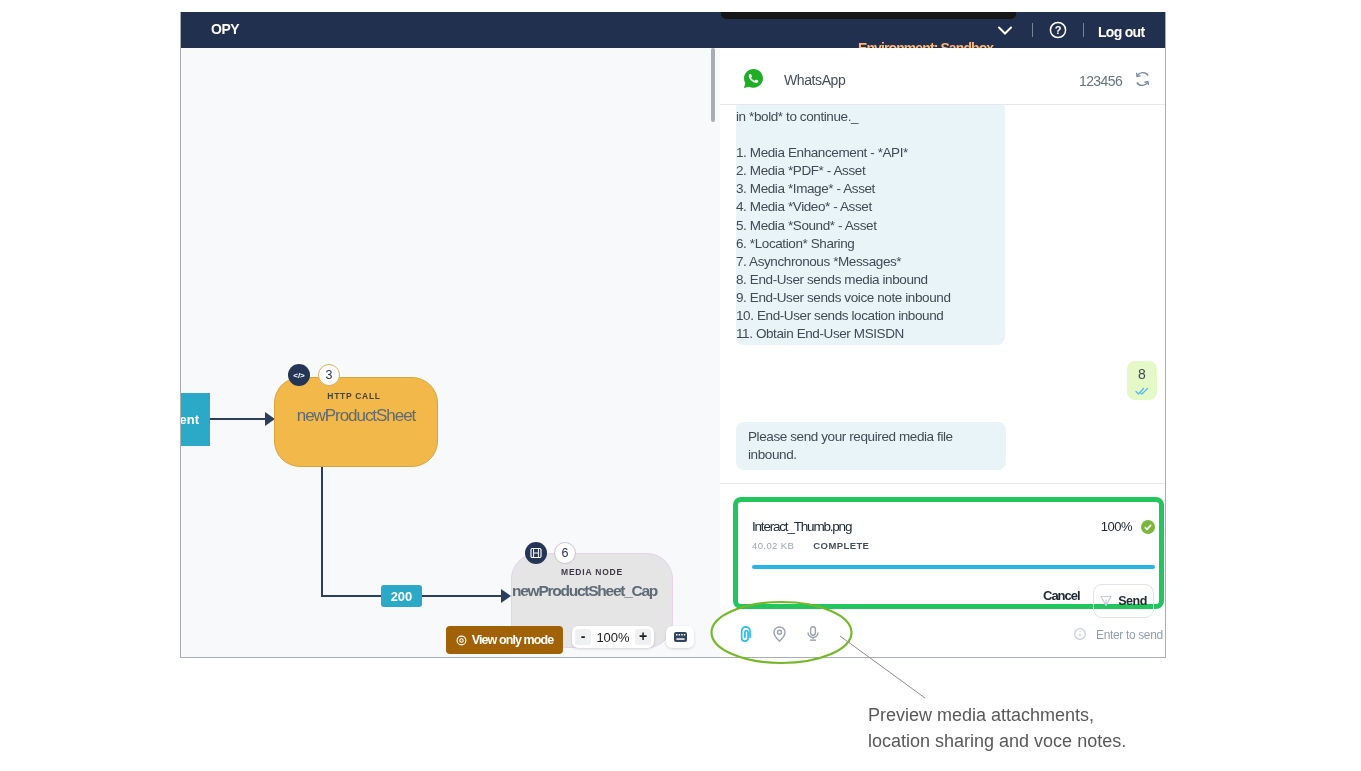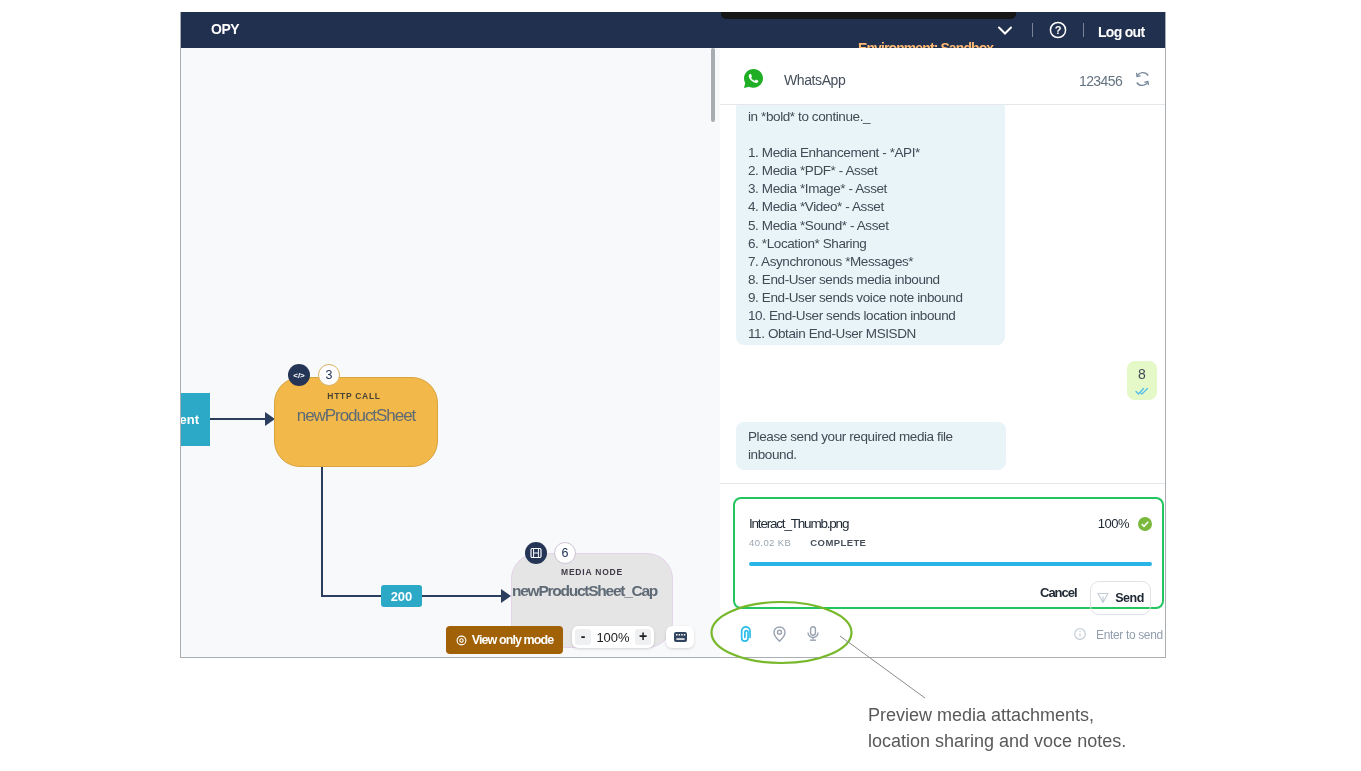--- a/index.html
+++ b/index.html
@@ -103,21 +103,21 @@
       <div class="abs" style="left:53px;top:24px;font-size:14px;letter-spacing:-0.4px;color:#454f5b;margin-left:11px;">WhatsApp</div>
       <div class="abs" style="left:359px;top:25px;font-size:14px;letter-spacing:-0.6px;color:#637381;">123456</div>
       <svg class="abs" style="left:414px;top:23px;" width="17" height="16" viewBox="0 0 17 16">
         <path d="M14.2 4.5 A6.3 6.3 0 0 0 3.1 5.5" fill="none" stroke="#7c8da0" stroke-width="1.4"></path>
         <path d="M3.1 5.5 L2.6 2.4 M3.1 5.5 L6.1 4.9" fill="none" stroke="#7c8da0" stroke-width="1.4" stroke-linecap="round"></path>
         <path d="M2.8 11.5 A6.3 6.3 0 0 0 13.9 10.5" fill="none" stroke="#7c8da0" stroke-width="1.4"></path>
         <path d="M13.9 10.5 L14.4 13.6 M13.9 10.5 L10.9 11.1" fill="none" stroke="#7c8da0" stroke-width="1.4" stroke-linecap="round"></path>
       </svg>
     </div>
 
-    <div class="abs" style="left:16px;top:57px;width:269px;height:240px;background:#e9f4f9;border-radius:2px 2px 8px 8px;padding:3px 12px;font-size:13.5px;letter-spacing:-0.4px;line-height:18.1px;color:#414a55;">
+    <div class="abs" style="left:16px;top:57px;width:269px;height:240px;background:#e9f4f9;border-radius:2px 2px 8px 8px;padding:3px 0;font-size:13.5px;letter-spacing:-0.4px;line-height:18.1px;color:#414a55;">
       in *bold* to continue._<br><br>
       1. Media Enhancement - *API*<br>
       2. Media *PDF* - Asset<br>
       3. Media *Image* - Asset<br>
       4. Media *Video* - Asset<br>
       5. Media *Sound* - Asset<br>
       6. *Location* Sharing<br>
       7. Asynchronous *Messages*<br>
       8. End-User sends media inbound<br>
       9. End-User sends voice note inbound<br>
@@ -129,21 +129,21 @@
       <svg width="14" height="9" viewBox="0 0 14 9" style="margin-top:1px;">
           <path d="M1 4.5 L3.5 7 L8.5 1.5 M6 6.2 L7 7 L12.5 1.5" fill="none" stroke="#53bdeb" stroke-width="1.3" stroke-linecap="round"></path>
         </svg>
     </div>
     <div class="abs" style="left:16px;top:374px;width:270px;height:48px;background:#e9f4f9;border-radius:8px;padding:6px 12px;font-size:13.5px;letter-spacing:-0.4px;line-height:18.1px;color:#414a55;">
       Please send your required media file<br>inbound.
     </div>
 
     <div class="abs" style="left:0;top:435px;width:100%;height:1px;background:#e4e7ea;"></div>
 
-    <div class="abs" style="left:13px;top:449px;width:431px;height:112px;border:2px solid #22c55e;border-radius:8px;background:#fff;padding-left:12px;">
+    <div class="abs" style="left:13px;top:449px;width:431px;height:112px;border:5px solid #22c55e;border-radius:8px;background:#fff;padding-left:12px;">
       <div class="abs" style="left:14px;top:17px;font-size:13.5px;font-weight:500;color:#212b36;letter-spacing:-1.2px;">Interact_Thumb.png</div>
       <div class="abs" style="left:14px;top:38px;font-size:9.5px;letter-spacing:.4px;"><span style="color:#9aa5b1;">40.02 KB</span> <span style="color:#454f5b;font-weight:bold;margin-left:16px;">COMPLETE</span></div>
       <div class="abs" style="left:357px;top:17px;width:37px;text-align:right;font-size:13px;letter-spacing:-0.5px;color:#212b36;">100%</div>
       <svg class="abs" style="left:403px;top:18px;" width="14" height="14" viewBox="0 0 14 14">
           <circle cx="7" cy="7" r="7" fill="#7ab83d"></circle>
           <path d="M3.8 7.2 L6 9.3 L10.2 4.8" fill="none" stroke="#fff" stroke-width="1.6"></path>
         </svg>
       <div class="abs" style="left:14px;top:63px;width:403px;height:4px;background:#29b5e8;border-radius:2px;"></div>
       <div class="abs" style="left:305px;top:86px;font-size:13px;font-weight:bold;letter-spacing:-1px;color:#212b36;">Cancel</div>
       <div class="abs" style="left:355px;top:82px;width:61px;height:34px;border:1px solid #dfe3e8;border-radius:9px;display:flex;align-items:center;justify-content:center;gap:6px;">

